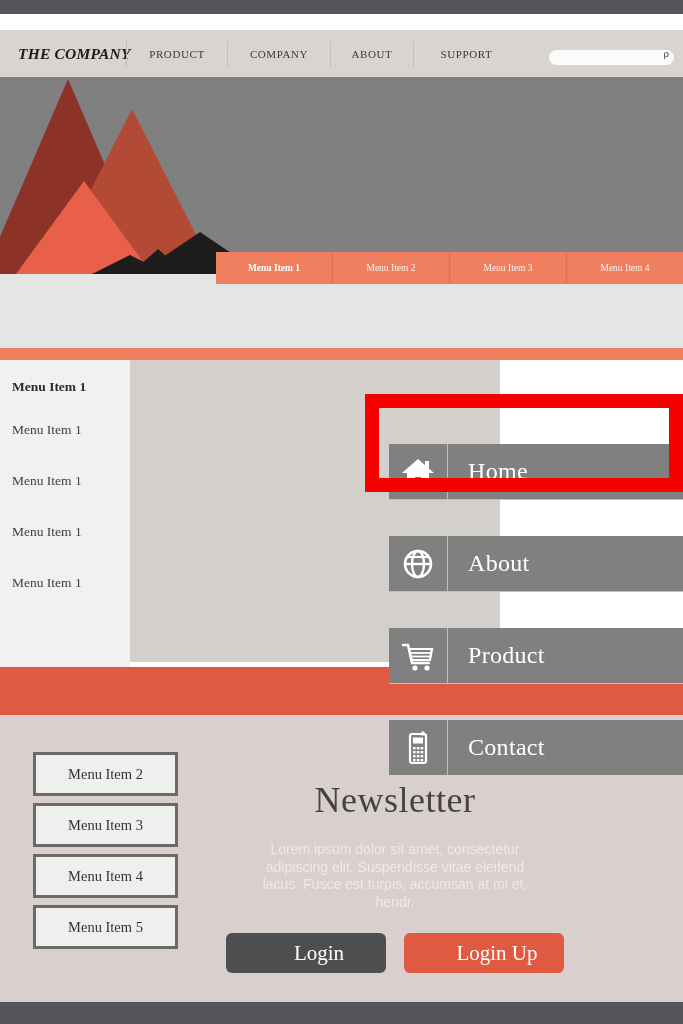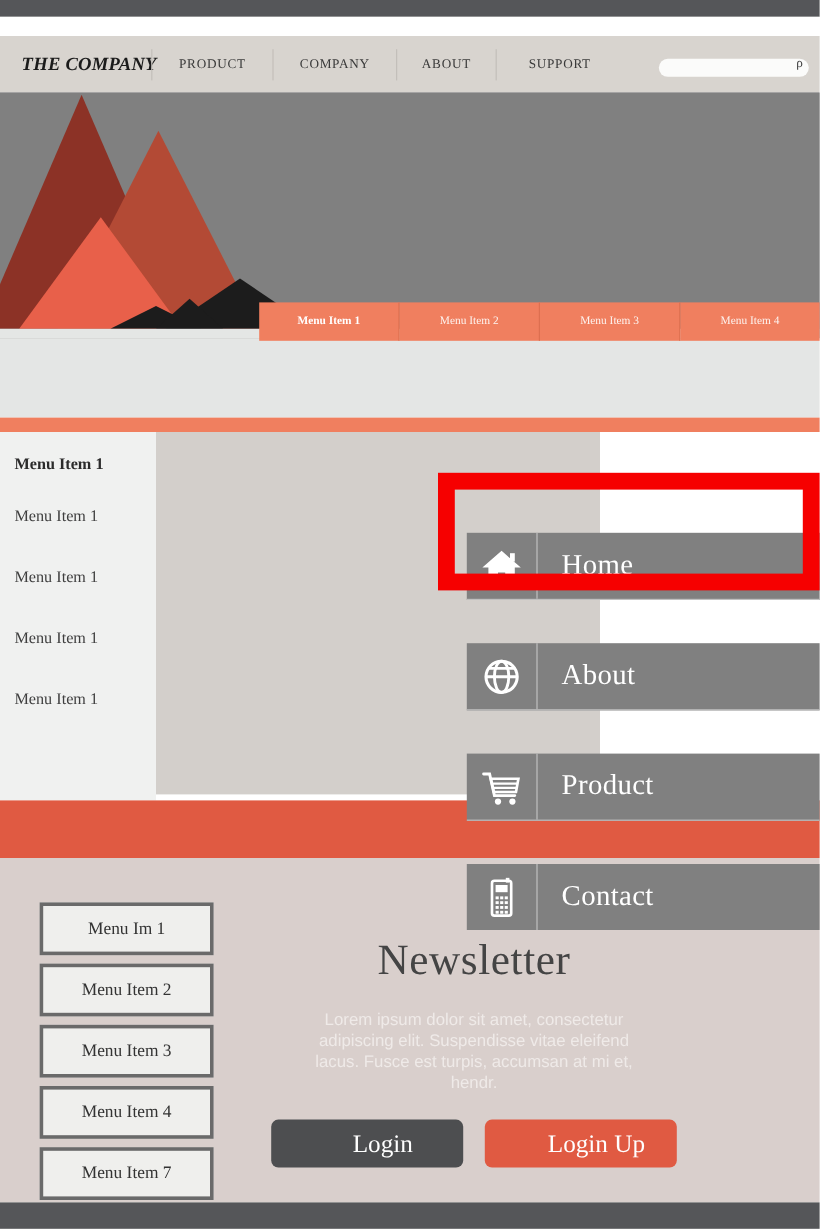--- a/index.html
+++ b/index.html
@@ -489,25 +489,24 @@
     </div>
   </div>
 
   <div class="highlight-box"></div>
 
   <div class="divider-bottom"></div>
 
   <div class="footer">
 
     <div class="footer-menu">
-      <div class="fmenu-item">Menu Im 1</div>
       <div class="fmenu-item">Menu Item 2</div>
       <div class="fmenu-item">Menu Item 3</div>
       <div class="fmenu-item">Menu Item 4</div>
-      <div class="fmenu-item">Menu Item 7</div>
+      <div class="fmenu-item">Menu Item 5</div>
     </div>
 
     <div class="newsletter">
       <h2 class="newsletter-title">Newsletter</h2>
       <p class="newsletter-body">Lorem ipsum dolor sit amet, consectetur adipiscing elit. Suspendisse vitae eleifend lacus. Fusce est turpis, accumsan at mi et, hendr.</p>
       <div class="btn-row">
         <button class="btn btn-login">Login</button>
         <button class="btn btn-signup">Login Up</button>
       </div>
     </div>

